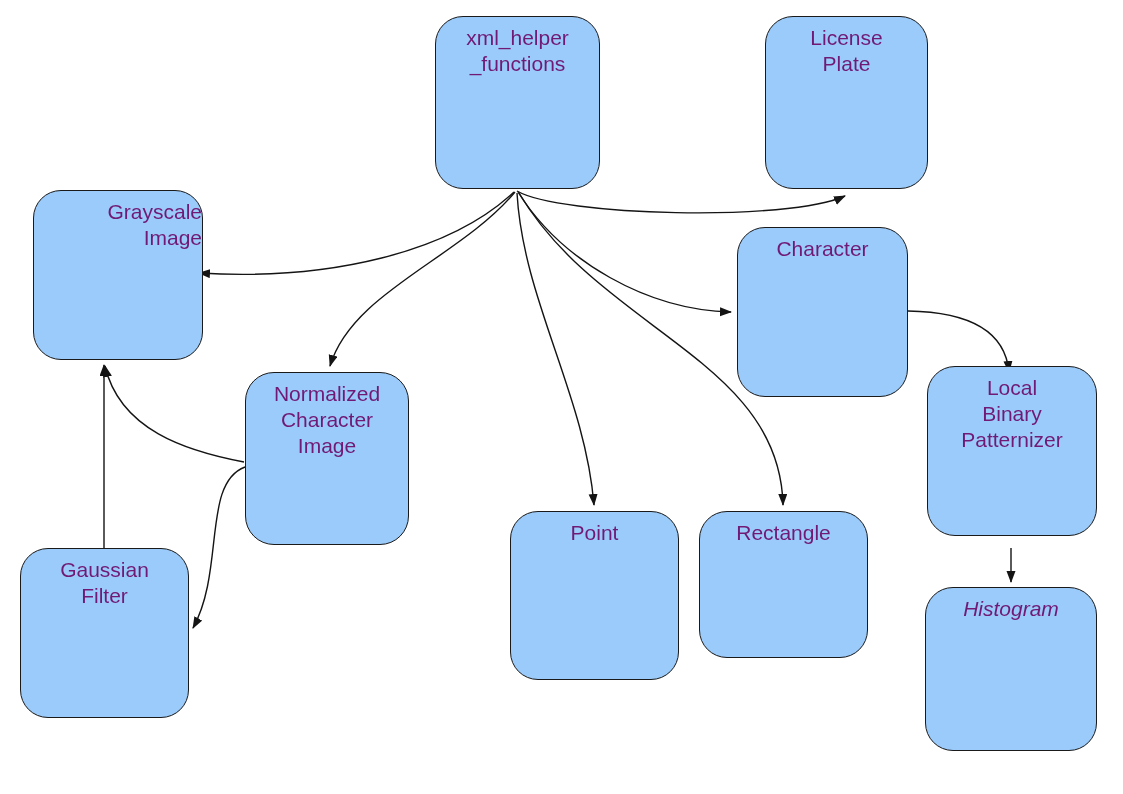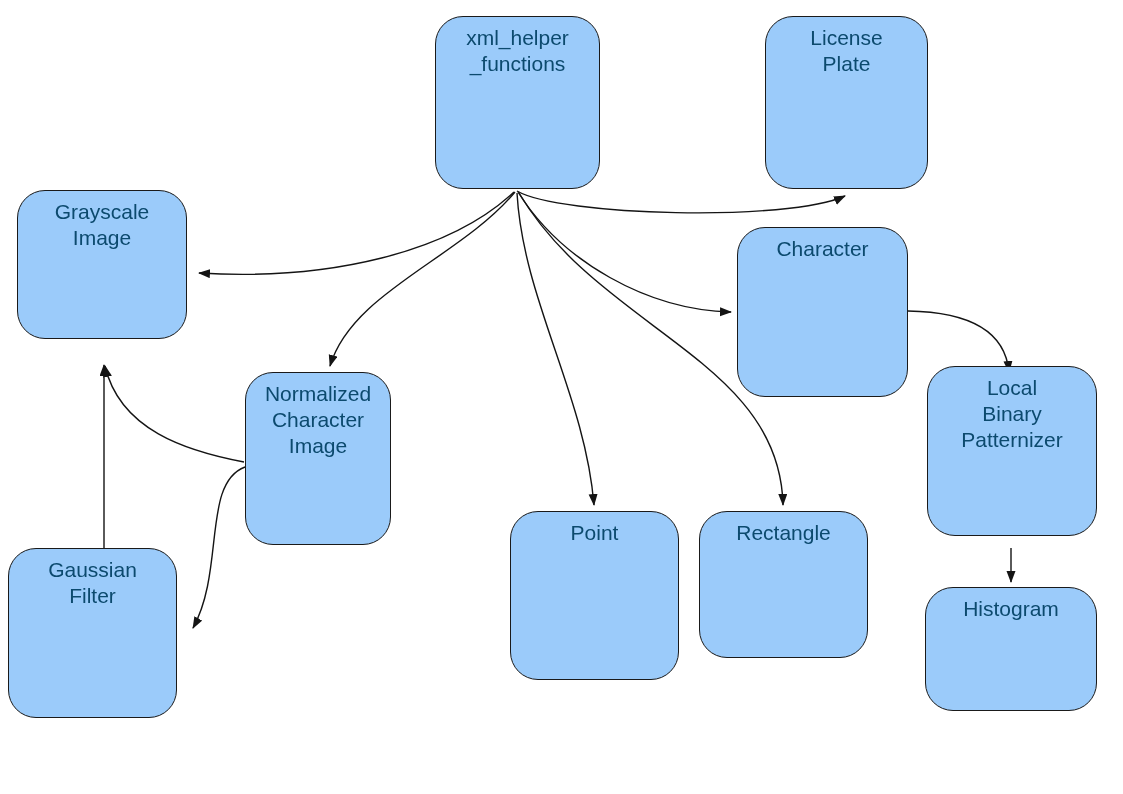--- a/index.html
+++ b/index.html
@@ -36,21 +36,21 @@
     box-sizing: border-box;
     background: var(--node-fill, #9bcbfa);
     border: 1.4px solid var(--node-border, #1a1a1a);
     border-radius: 28px;
     text-align: center;
     padding-top: 8px;
   }
   .node-label {
     font-size: 21px;
     line-height: 26px;
-    color: #0c4a6e;
+    color: #701a75;
     white-space: pre-line;
     user-select: none;
   }
 </style>
 </head>
 <body>
 
 <div id="canvas">
   <svg id="edge-layer" width="1123" height="794" viewBox="0 0 1123 794" xmlns="http://www.w3.org/2000/svg">
     <defs>
@@ -72,43 +72,43 @@
     </svg>
 
 <div class="node" style="left: 435px; top: 16px; width: 165px; height: 173px;">
       <div class="node-label">xml_helper
 _functions</div>
     </div>
     <div class="node" style="left: 765px; top: 16px; width: 163px; height: 173px;">
       <div class="node-label">License
 Plate</div>
     </div>
-    <div class="node" style="left: 17px; top: 190px; width: 170px; height: 149px;">
+    <div class="node" style="left: 33px; top: 190px; width: 170px; height: 170px; text-align: right;">
       <div class="node-label">Grayscale
 Image</div>
     </div>
     <div class="node" style="left: 737px; top: 227px; width: 171px; height: 170px;">
       <div class="node-label">Character</div>
     </div>
-    <div class="node" style="left: 245px; top: 372px; width: 146px; height: 173px;">
+    <div class="node" style="left: 245px; top: 372px; width: 164px; height: 173px; border-radius: 29px;">
       <div class="node-label">Normalized
 Character
 Image</div>
     </div>
     <div class="node" style="left: 927px; top: 366px; width: 170px; height: 170px;">
       <div class="node-label">Local
 Binary
 Patternizer</div>
     </div>
     <div class="node" style="left: 510px; top: 511px; width: 169px; height: 169px;">
       <div class="node-label">Point</div>
     </div>
     <div class="node" style="left: 699px; top: 511px; width: 169px; height: 147px;">
       <div class="node-label">Rectangle</div>
     </div>
-    <div class="node" style="left: 8px; top: 548px; width: 169px; height: 170px;">
+    <div class="node" style="left: 20px; top: 548px; width: 169px; height: 170px;">
       <div class="node-label">Gaussian
 Filter</div>
     </div>
-    <div class="node" style="left: 925px; top: 587px; width: 172px; height: 124px;">
+    <div class="node" style="left: 925px; top: 587px; width: 172px; height: 164px; font-style: italic;">
       <div class="node-label">Histogram</div>
     </div>
   </div>
 
 </body></html>

